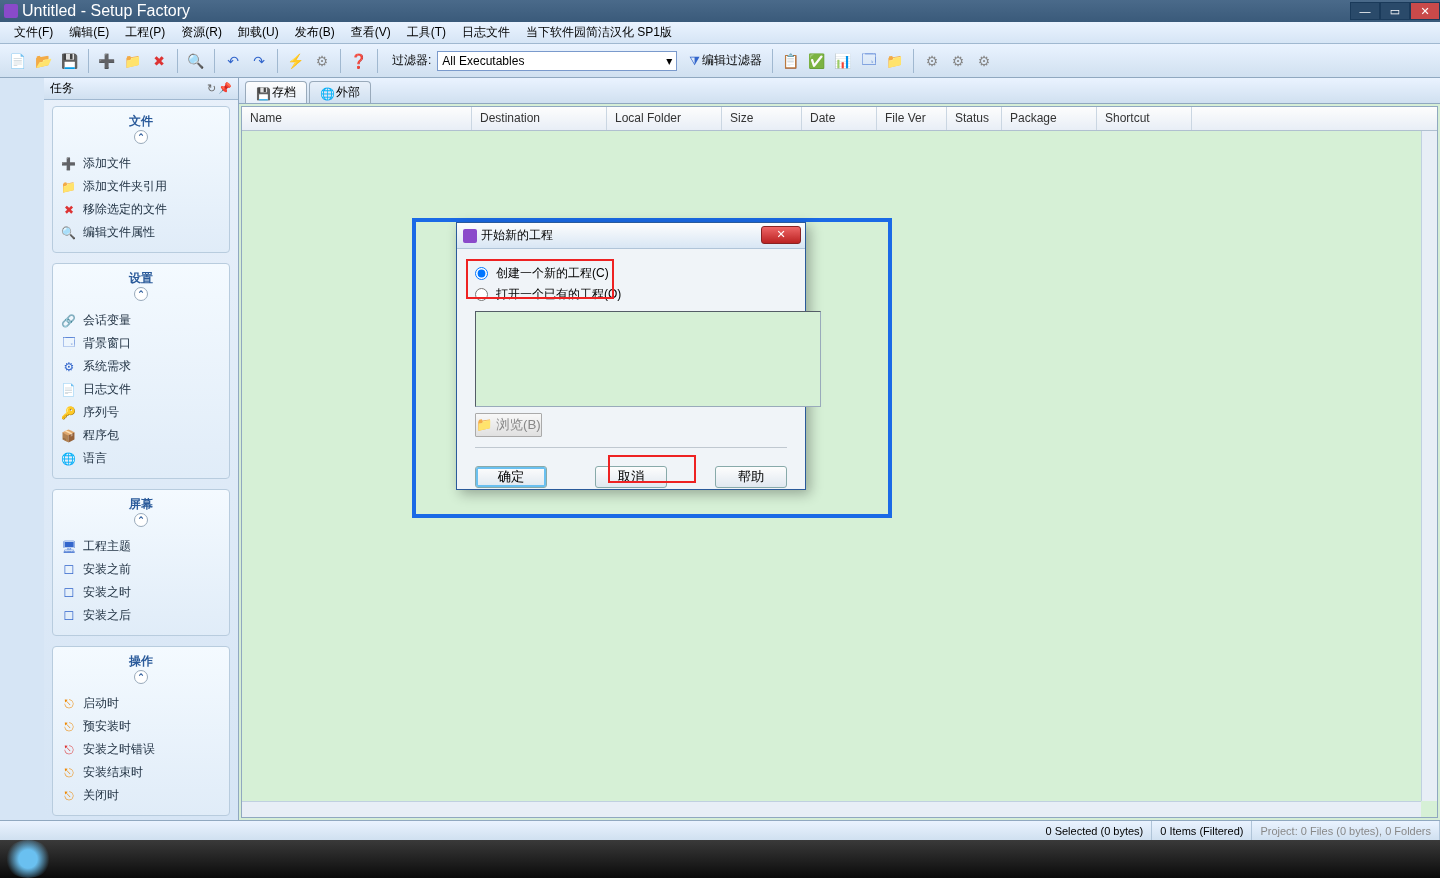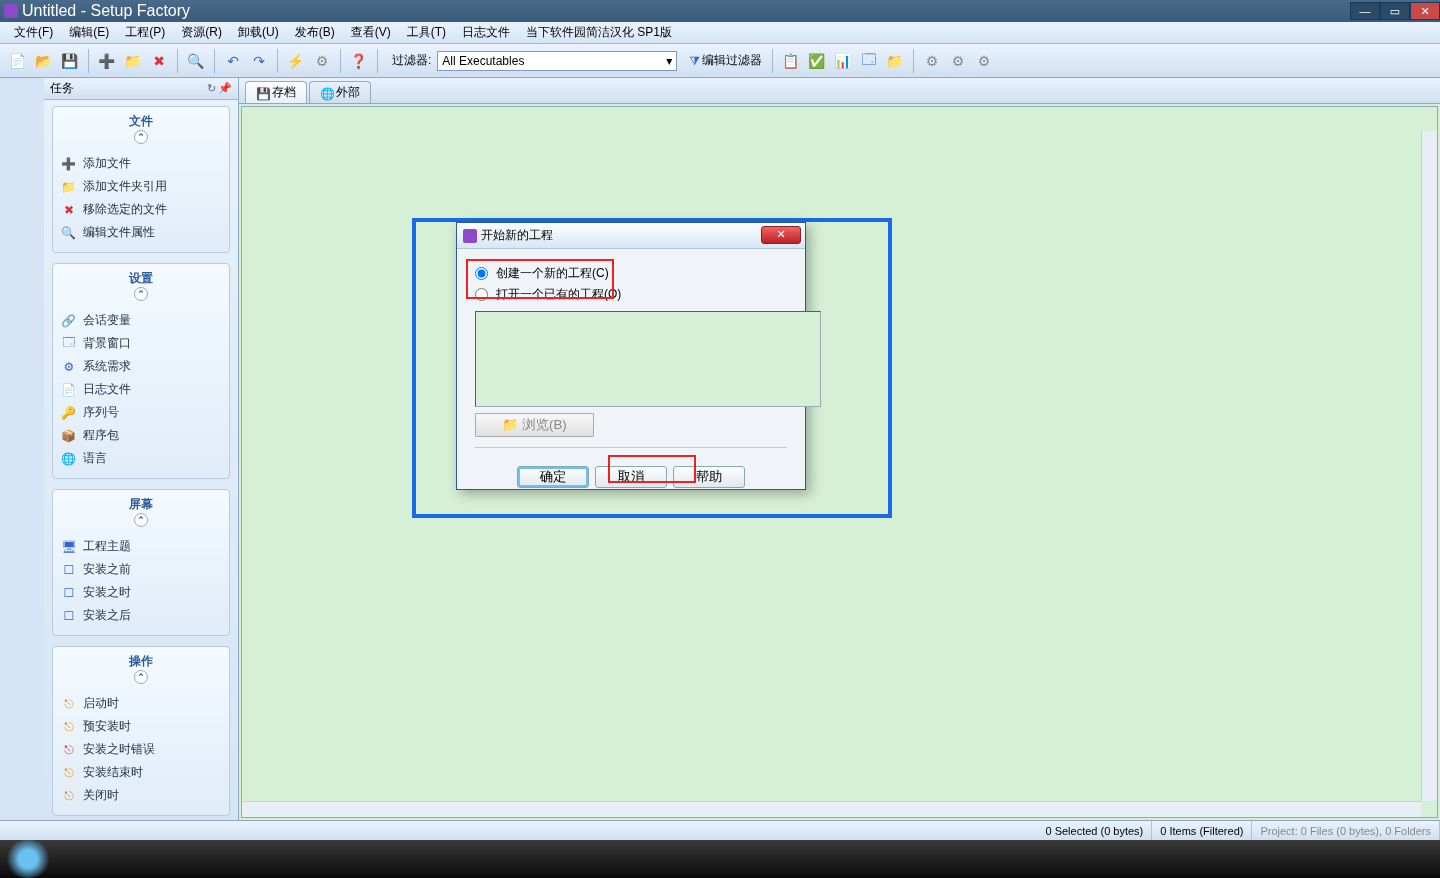--- a/index.html
+++ b/index.html
@@ -76,23 +76,23 @@
 .dialog .dlg-title .t { flex: 1; font-size: 12px; }
 .dialog .dlg-title .close { width: 40px; height: 18px; background: linear-gradient(#e66, #b22); border: 1px solid #822; border-radius: 3px; color: #fff; text-align: center; font-size: 11px; line-height: 15px; margin-top: -2px; margin-right: -2px; }
 .dialog .dlg-body { padding: 14px 18px 10px 18px; }
 .radio-row { display: flex; align-items: center; gap: 4px; padding: 2px 0; }
 .radio-row input { margin-right: 4px; }
 .check-row { display: flex; align-items: center; gap: 4px; padding: 2px 0 2px 16px; }
 .hl-red { position: absolute; border: 2px solid #e22; }
 .hl1 { left: 466px; top: 259px; width: 148px; height: 40px; z-index: 11; pointer-events: none; }
 .listbox { width: 346px; height: 96px; background: #d6f0d6; border: 1px inset #9ab; margin: 6px 0 0 0; }
 .dlg-browse { margin-top: 6px; }
-.dlg-browse button { padding: 2px 26px; background: linear-gradient(#f8f8f8, #e0e0e0); border: 1px solid #aaa; border-radius: 1px; color: #888; }
+.dlg-browse button { padding: 2px 0; background: linear-gradient(#f8f8f8, #e0e0e0); border: 1px solid #aaa; border-radius: 1px; color: #888; }
 .dlg-sep { height: 1px; background: #c0c8d0; margin: 10px 0 8px; }
-.dlg-buttons { display: flex; justify-content: center; gap: 6px; padding: 0 18px 10px; }
+.dlg-buttons { display: flex; justify-content: space-between; gap: 6px; padding: 0 18px 10px; }
 .dlg-buttons button { width: 72px; height: 22px; background: linear-gradient(#fdfdfd, #e0e8f0); border: 1px solid #8aa; border-radius: 3px; }
 .dlg-buttons button.default { box-shadow: 0 0 0 2px #6ac0f0 inset; }
 .hl2 { left: 608px; top: 455px; width: 88px; height: 28px; z-index: 11; pointer-events: none; }
 
 
 .vscroll { position: absolute; right: 0; top: 24px; bottom: 16px; width: 16px; background: #e8eef6; border-left: 1px solid #c0d0e0; }
 .hscroll { position: absolute; left: 0; right: 16px; bottom: 0; height: 16px; background: #e8eef6; border-top: 1px solid #c0d0e0; }
 
 
 .c-green{color:#3a3;} .c-orange{color:#e80;} .c-blue{color:#36c;} .c-red{color:#d33;} .c-gray{color:#888;} .c-brown{color:#a63;}
@@ -304,20 +304,31 @@
         <div class="tab">
           <span class="ic">💾</span>
           <span>存档</span>
         </div>
         <div class="tab inactive">
           <span class="ic">🌐</span>
           <span>外部</span>
         </div>
       </div>
     <div class="listview">
+      <div class="listheader" id="listheader">
+          <div class="col" style="width: 230px;">Name</div>
+          <div class="col" style="width: 135px;">Destination</div>
+          <div class="col" style="width: 115px;">Local Folder</div>
+          <div class="col" style="width: 80px;">Size</div>
+          <div class="col" style="width: 75px;">Date</div>
+          <div class="col" style="width: 70px;">File Ver</div>
+          <div class="col" style="width: 55px;">Status</div>
+          <div class="col" style="width: 95px;">Package</div>
+          <div class="col" style="width: 95px;">Shortcut</div>
+        </div>
       <div class="listbody"></div>
       <div class="vscroll"></div>
       <div class="hscroll"></div>
     </div>
   </div>
 </div>
 
 <div class="output">
   <div class="output-header">
     <span class="t">输出</span>

